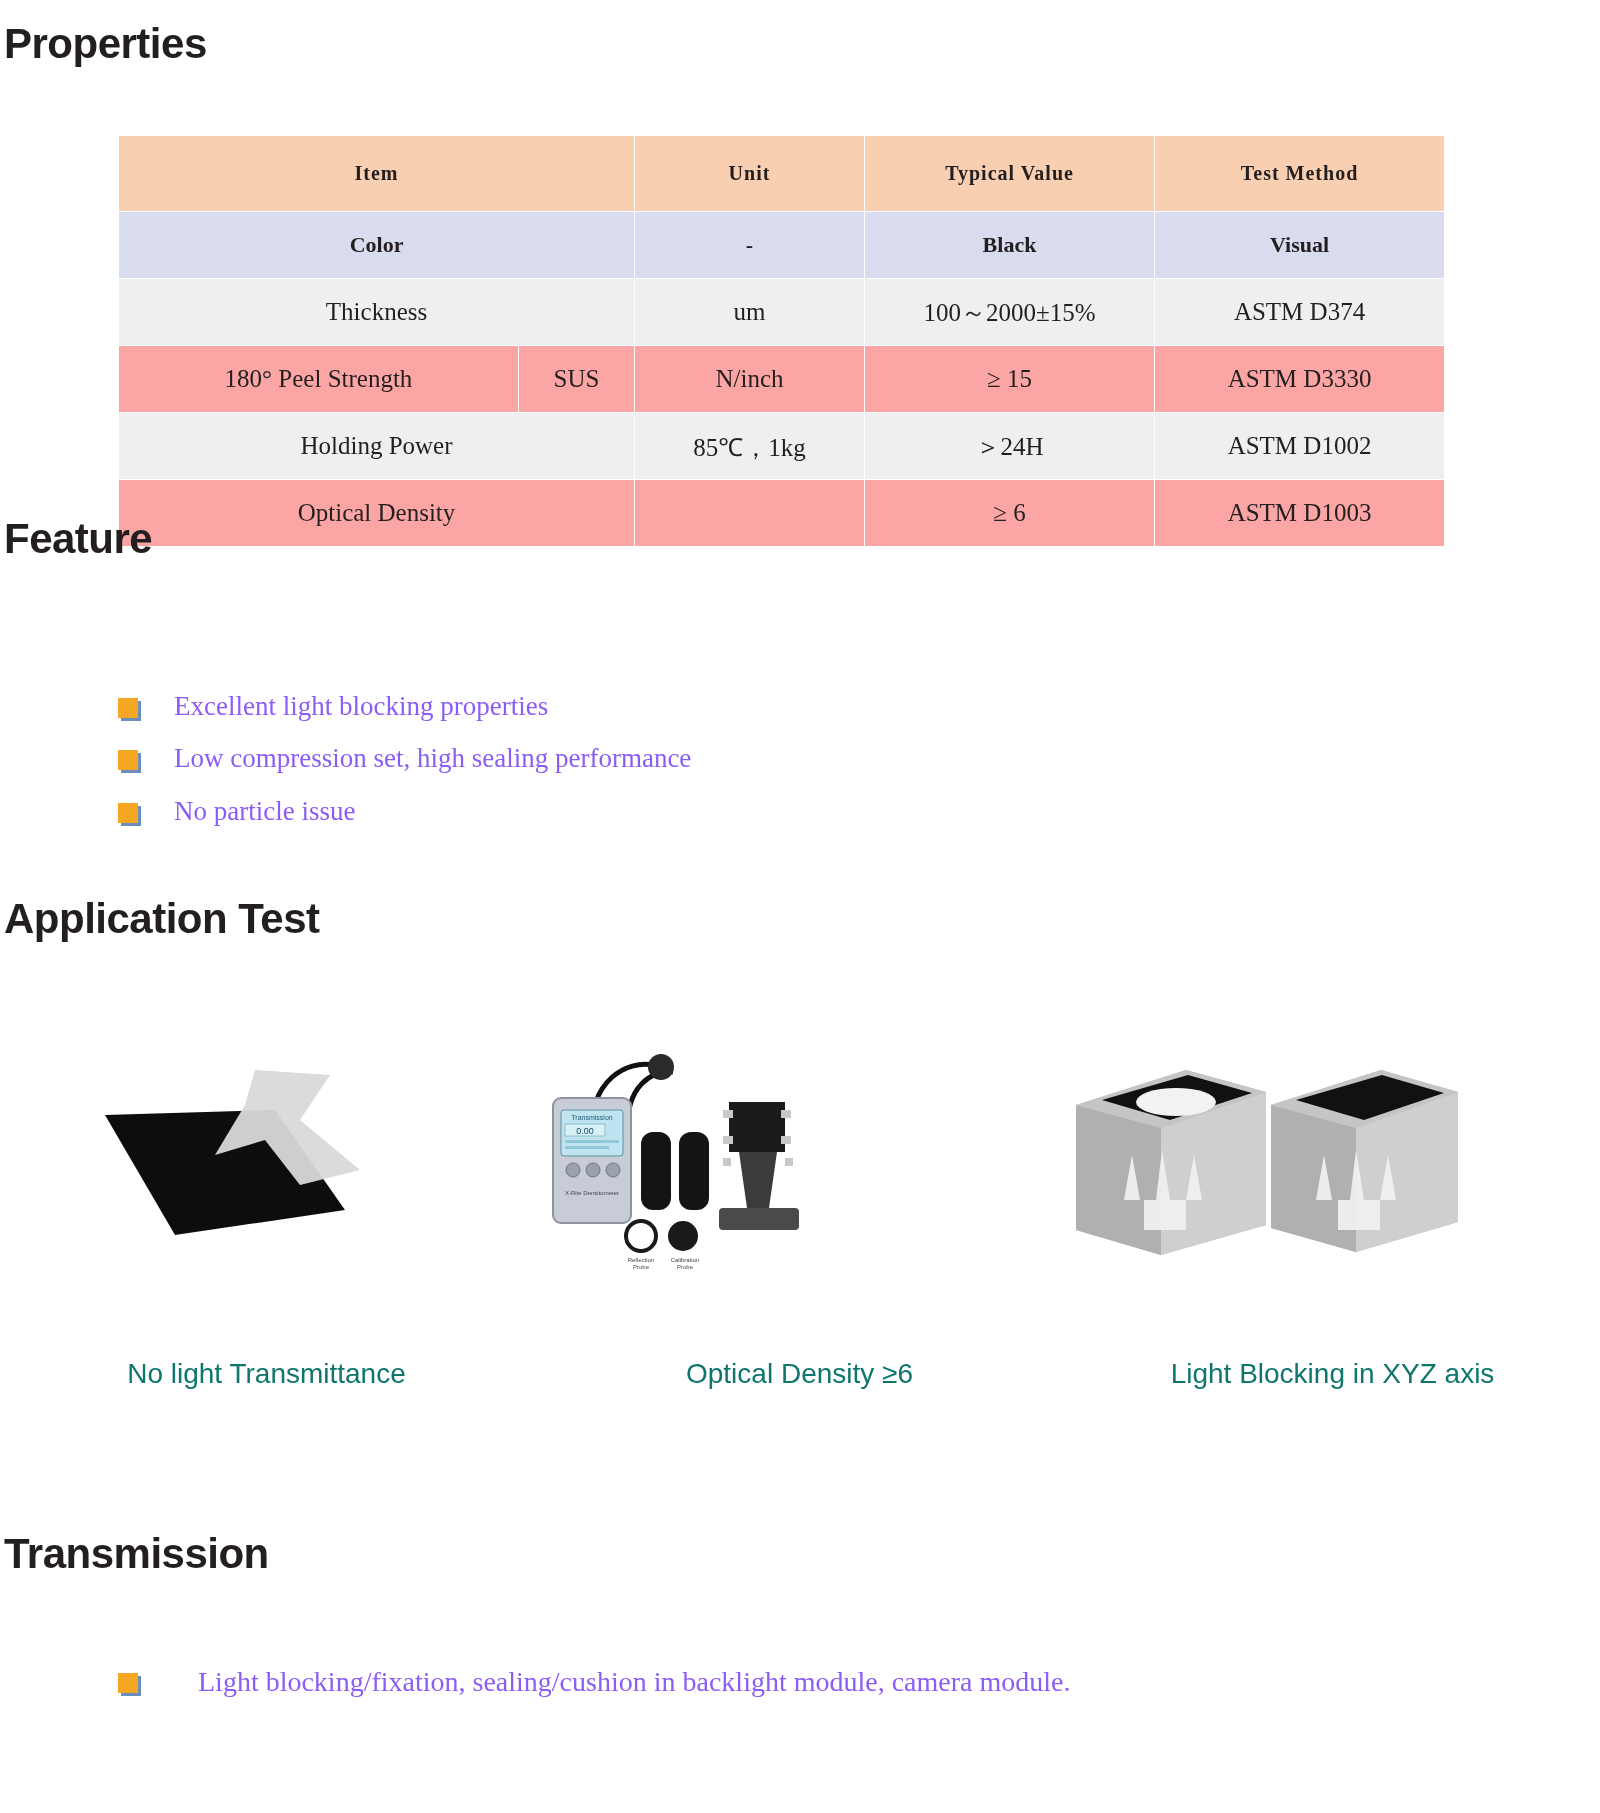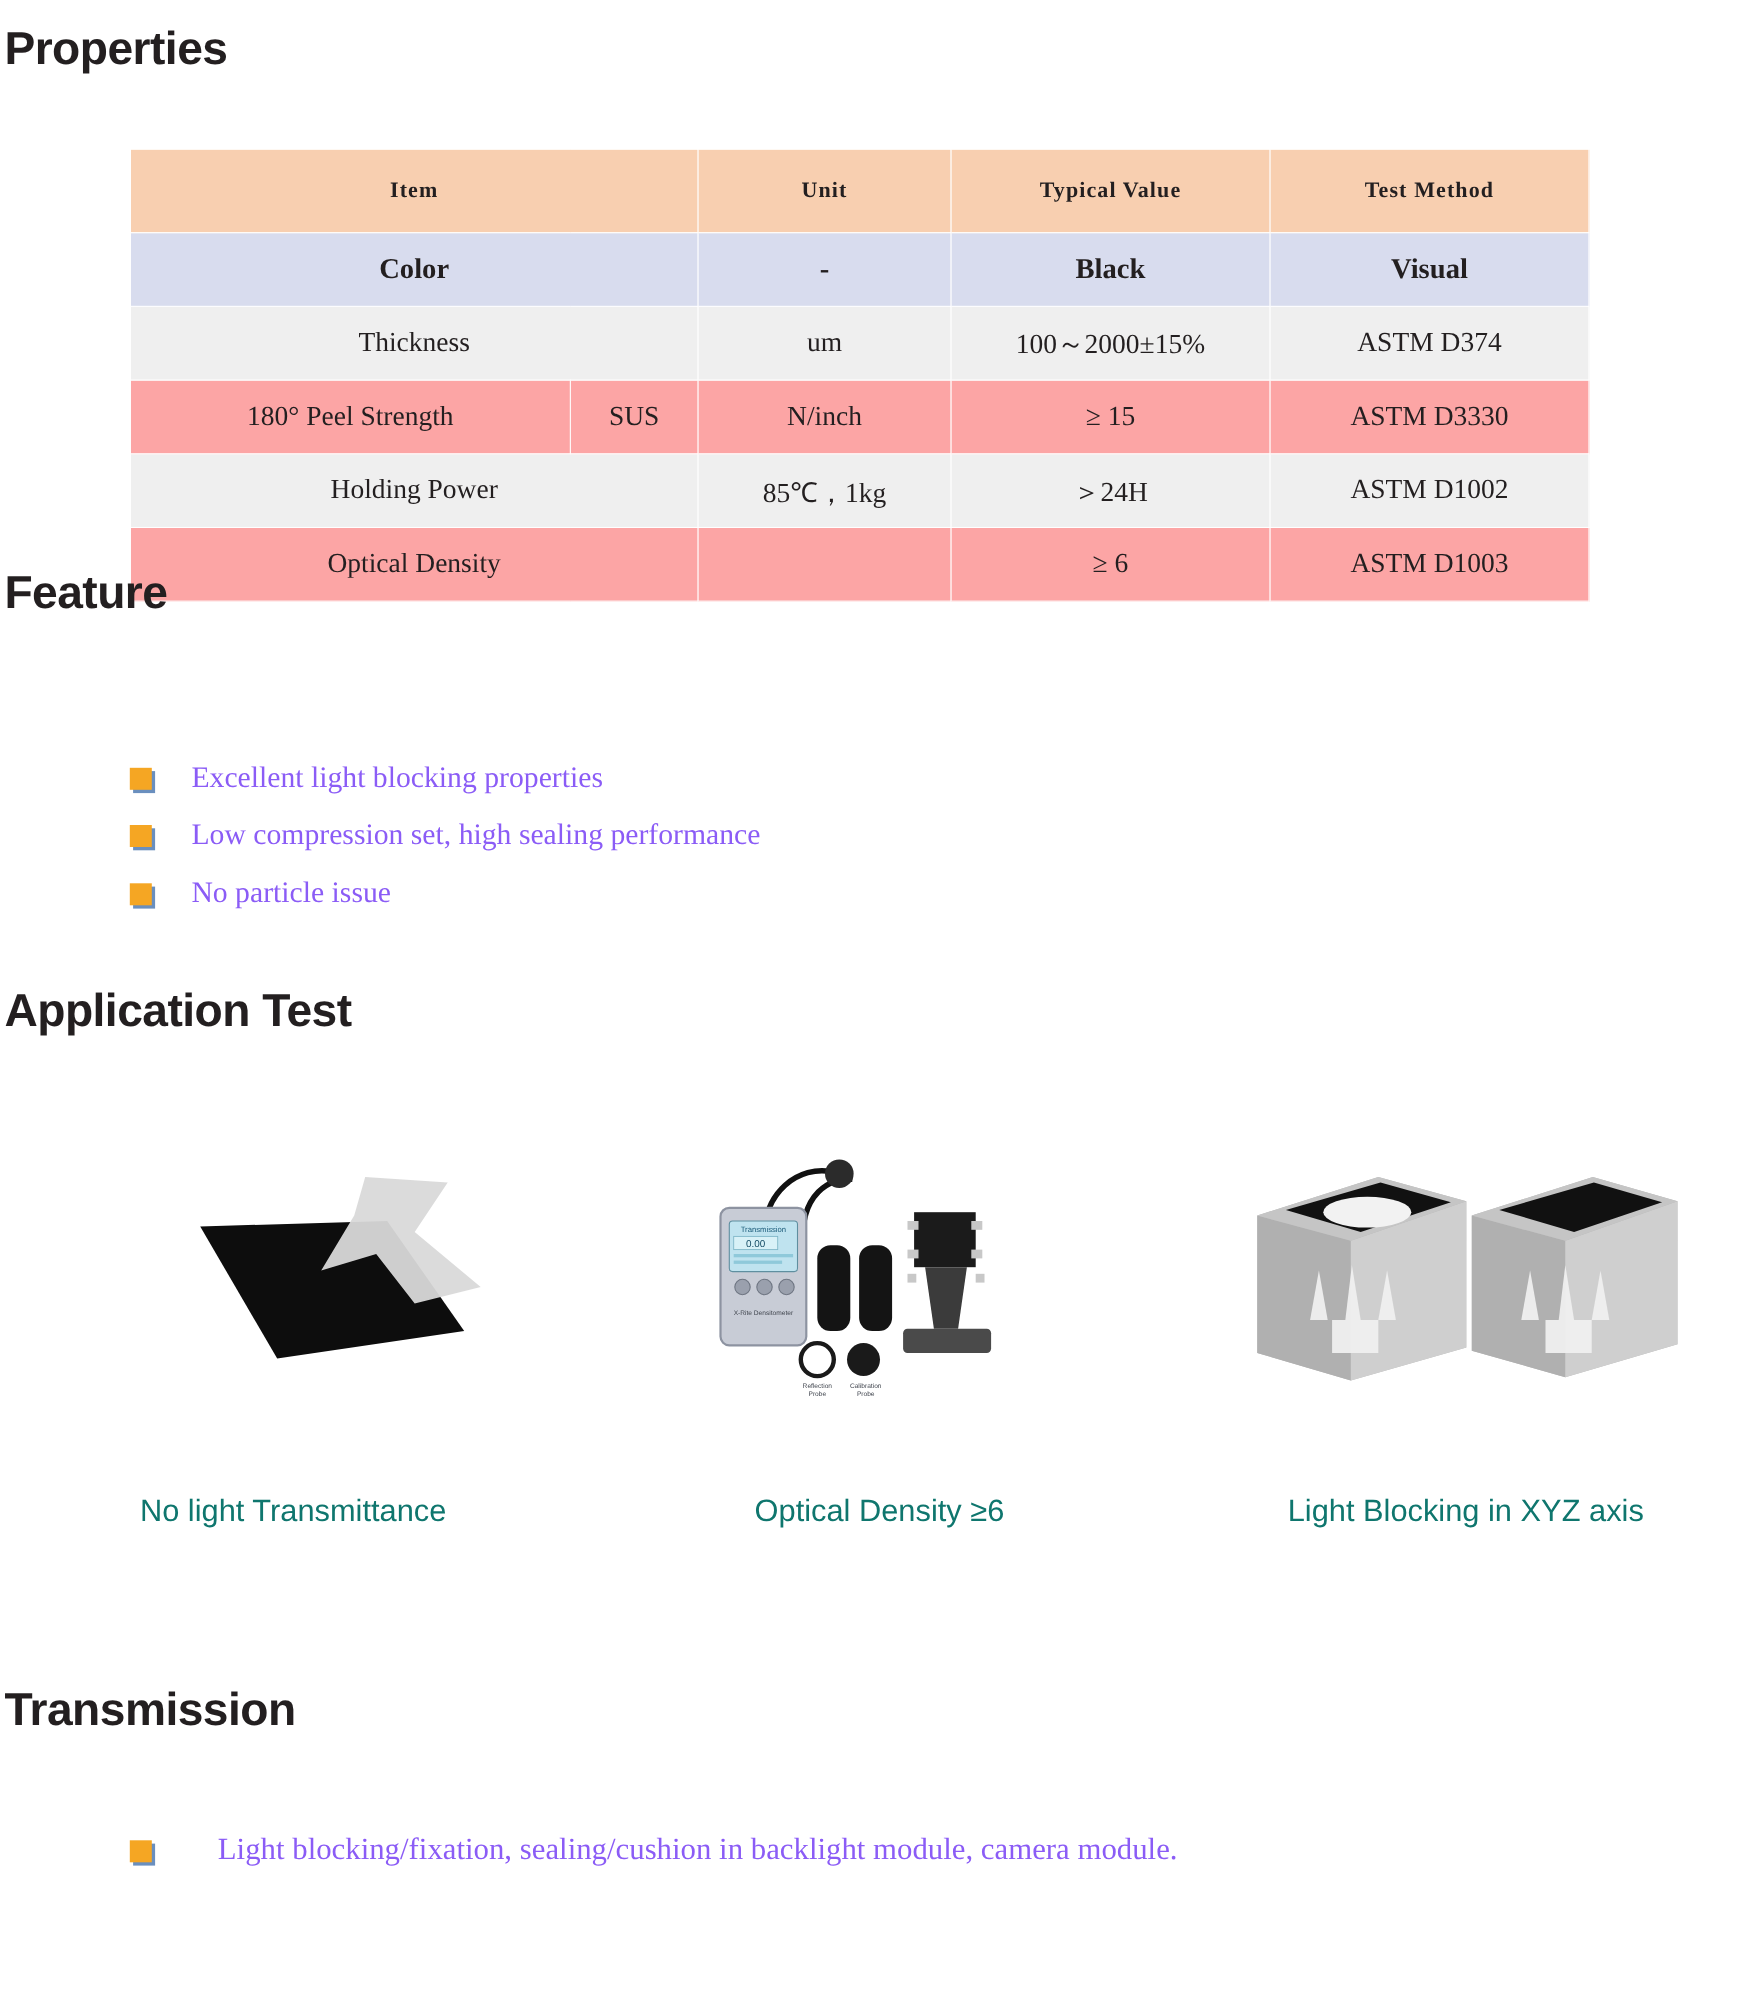--- a/index.html
+++ b/index.html
@@ -56,21 +56,21 @@
   .props-table tr.header td {
     background: #f8cfb0;
     font-weight: bold;
     font-size: 20px;
     letter-spacing: 1px;
     height: 75px;
   }
   .props-table tr.r-color td {
     background: #d8dcee;
     font-weight: bold;
-    font-size: 26px;
+    font-size: 22px;
   }
   .props-table tr.r-grey td {
     background: #efefef;
   }
   .props-table tr.r-peach td {
     background: #fca5a5;
   }
   .col-item { width: 400px; }
   .col-sub  { width: 116px; }
   .col-unit { width: 230px; }
@@ -127,21 +127,21 @@
     width: 533px;
     display: flex;
     flex-direction: column;
     align-items: center;
   }
   .perf-art {
     height: 270px;
     width: 100%;
     display: flex;
     align-items: center;
-    justify-content: center;
+    justify-content: flex-start;
   }
   .perf-caption {
     font-family: "Liberation Sans", sans-serif;
     font-size: 28px;
     color: #0f766e;
     margin-top: 58px;
     text-align: center;
   }
 
   

